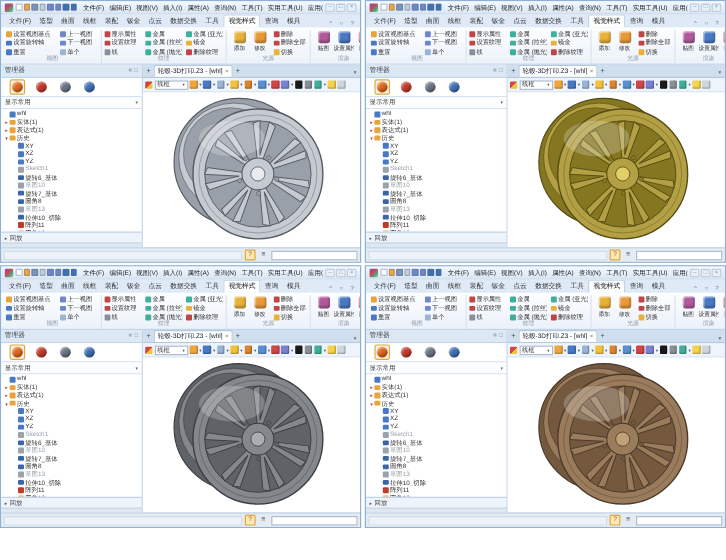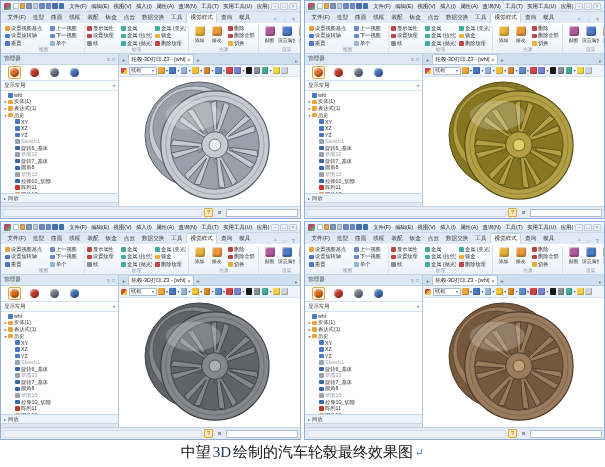--- a/index.html
+++ b/index.html
@@ -1699,19 +1699,13 @@
 
     <div class="statusbar">
       <span class="sb-field"></span>
       <span class="sb-btn on">?</span>
       <span class="sb-btn">≡</span>
       <input class="status-input" style="">
     </div>
 
   </div>
 </section>
-  <p class="caption">
-    <span>中望</span>
-    <span class="cap-hl">3D</span>
-    <span>绘制的汽车轮毂最终效果图</span>
-    <span class="cap-mark">↵</span>
-  </p>
 </main>
 
 </body></html>

